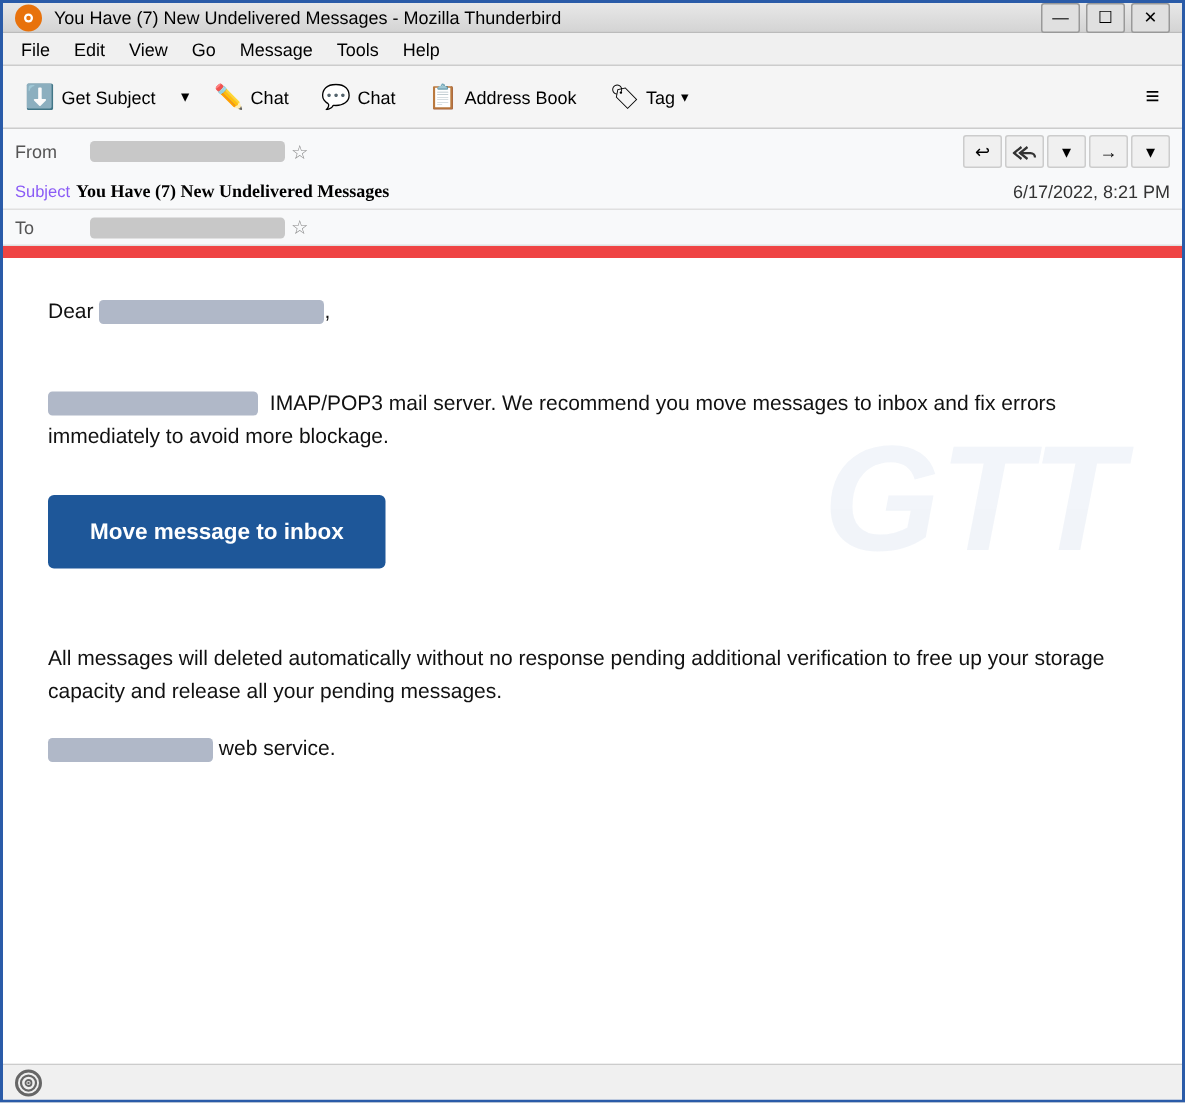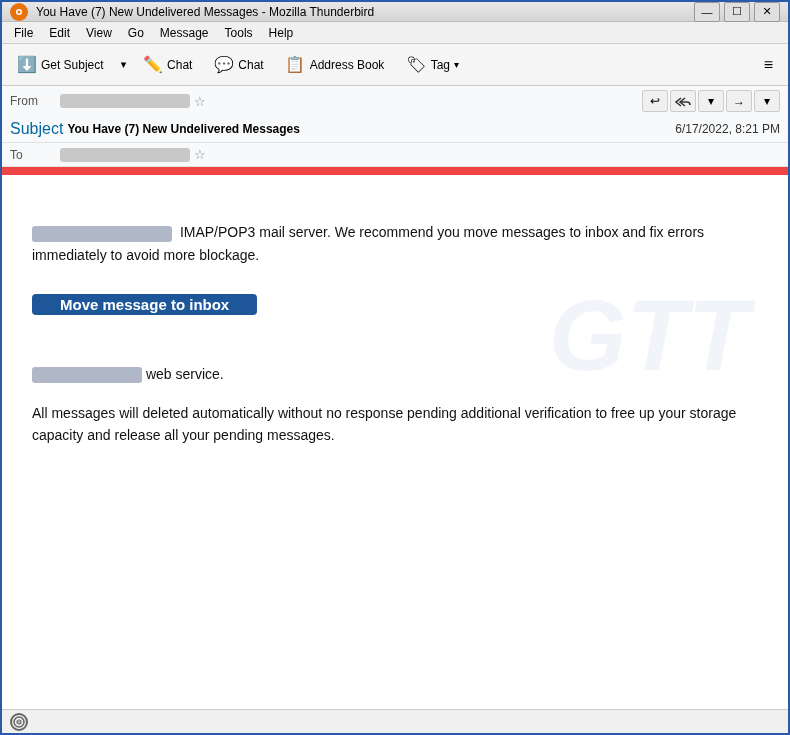--- a/index.html
+++ b/index.html
@@ -164,28 +164,29 @@
       width: 130px;
     }
     .subject-row {
       display: flex;
       align-items: center;
       justify-content: space-between;
       padding: 4px 8px;
       border-bottom: 1px solid #e0e0e0;
     }
     .subject-label {
-      color: #0369a1;
-      font-size: 16px;
+      color: #8b5cf6;
+      font-size: 11px;
       margin-right: 4px;
     }
     .subject-value {
       font-weight: bold;
       font-size: 12px;
       flex: 1;
+      font-family: Liberation Serif, serif;
     }
     .subject-date {
       font-size: 12px;
       color: #333;
       white-space: nowrap;
     }
     .star-icon {
       color: #888;
       font-size: 13px;
       margin-left: 4px;
@@ -279,21 +280,21 @@
       width: 110px;
       vertical-align: middle;
     }
 
     .move-btn {
       display: inline-block;
       background: #1e5799;
       color: white;
       font-size: 15px;
       font-weight: bold;
-      padding: 2px 28px;
+      padding: 16px 28px;
       border-radius: 4px;
       cursor: pointer;
       margin: 12px 0 24px 0;
       border: none;
       text-decoration: none;
     }
 
     
     .status-bar {
       background: #f0f0f0;
@@ -419,36 +420,40 @@
   </div>
 
   <div class="msg-content">
 
     <div class="watermark" style="font-size:100px; opacity:0.06; position:absolute; right:5%; top:30%; color:#2a5ba8; font-weight:900; pointer-events:none; user-select:none; z-index:0;">
       GTT
     </div>
 
     <div class="msg-body">
 
+      <p class="msg-para">
+        <span>Dear</span>
+        <span class="blurred-text" style="width:150px;"></span><span>,</span>
+      </p>
 
       <p class="msg-para">
         <br>
         <span class="blurred-text" style="width:140px; margin-right:4px;"></span><span> IMAP/POP3 mail server. We recommend you move messages to inbox and fix errors immediately to avoid more blockage.</span>
       </p>
 
       <div style="margin: 16px 0 24px 0;">
         <button class="move-btn">Move message to inbox</button>
       </div>
 
+      <p class="msg-para">All messages will deleted automatically without no response pending additional verification to free up your storage capacity and release all your pending messages.</p>
+
       <p class="msg-para">
         <span class="blurred-text-sm"></span>
         <span> web service.</span>
       </p>
-
-      <p class="msg-para">All messages will deleted automatically without no response pending additional verification to free up your storage capacity and release all your pending messages.</p>
     </div>
   </div>
 
   <div class="status-bar">
     <div class="status-icon">
       <svg width="14" height="14" viewBox="0 0 14 14">
         <circle cx="7" cy="7" r="5" fill="none" stroke="#666" stroke-width="1.5"></circle>
         <circle cx="7" cy="7" r="2" fill="none" stroke="#666" stroke-width="1.2"></circle>
         <circle cx="7" cy="7" r="0.8" fill="#666"></circle>
       </svg>

